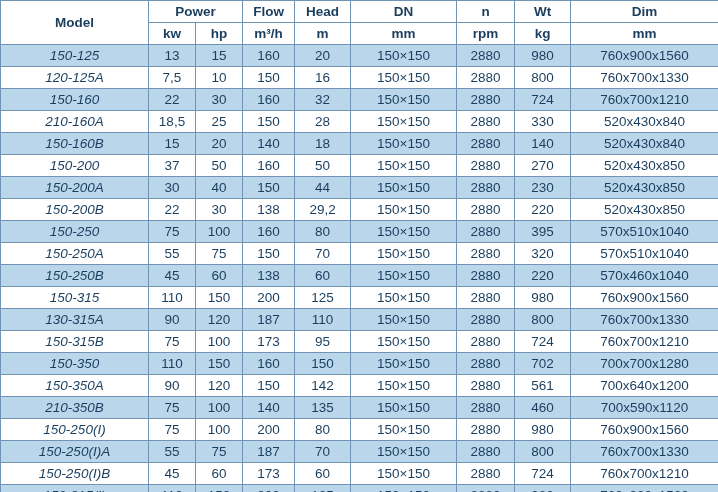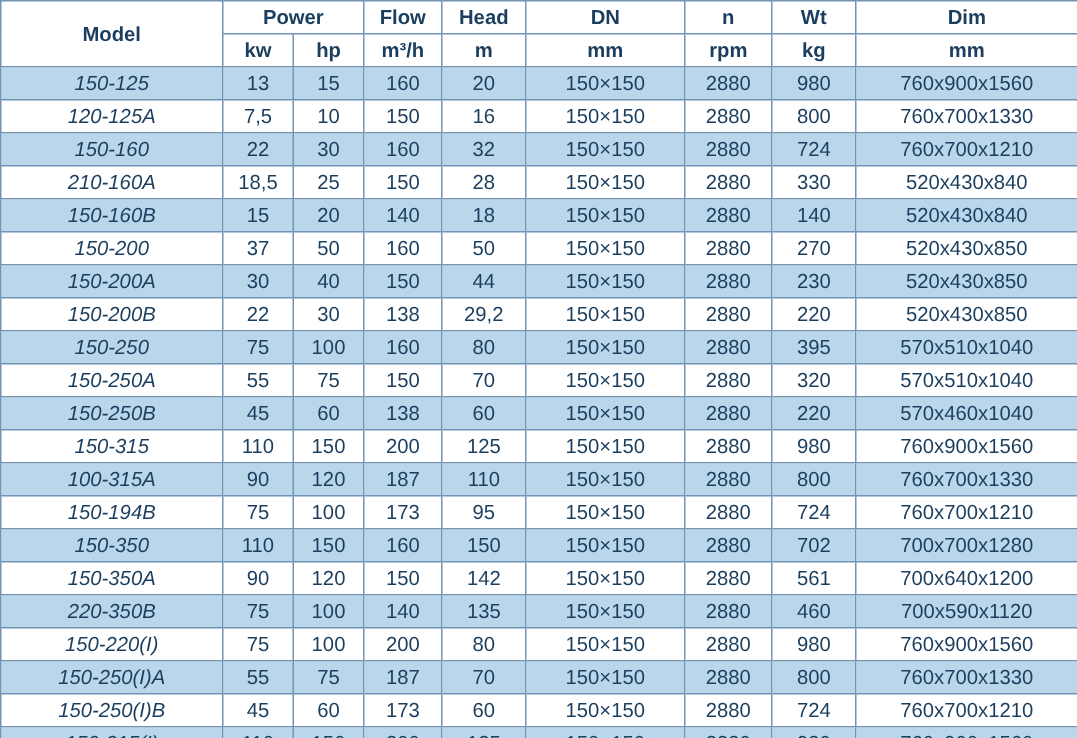--- a/index.html
+++ b/index.html
@@ -236,32 +236,32 @@
         <td>110</td>
         <td>150</td>
         <td>200</td>
         <td>125</td>
         <td>150×150</td>
         <td>2880</td>
         <td>980</td>
         <td>760x900x1560</td>
       </tr>
       <tr class="shade">
-        <td class="model-col">100-315A</td>
+        <td class="model-col">130-315A</td>
         <td>90</td>
         <td>120</td>
         <td>187</td>
         <td>110</td>
         <td>150×150</td>
         <td>2880</td>
         <td>800</td>
         <td>760x700x1330</td>
       </tr>
       <tr class="plain">
-        <td class="model-col">150-194B</td>
+        <td class="model-col">150-315B</td>
         <td>75</td>
         <td>100</td>
         <td>173</td>
         <td>95</td>
         <td>150×150</td>
         <td>2880</td>
         <td>724</td>
         <td>760x700x1210</td>
       </tr>
       <tr class="shade">
@@ -280,32 +280,32 @@
         <td>90</td>
         <td>120</td>
         <td>150</td>
         <td>142</td>
         <td>150×150</td>
         <td>2880</td>
         <td>561</td>
         <td>700x640x1200</td>
       </tr>
       <tr class="shade">
-        <td class="model-col">220-350B</td>
+        <td class="model-col">210-350B</td>
         <td>75</td>
         <td>100</td>
         <td>140</td>
         <td>135</td>
         <td>150×150</td>
         <td>2880</td>
         <td>460</td>
         <td>700x590x1120</td>
       </tr>
       <tr class="plain">
-        <td class="model-col">150-220(I)</td>
+        <td class="model-col">150-250(I)</td>
         <td>75</td>
         <td>100</td>
         <td>200</td>
         <td>80</td>
         <td>150×150</td>
         <td>2880</td>
         <td>980</td>
         <td>760x900x1560</td>
       </tr>
       <tr class="shade">

